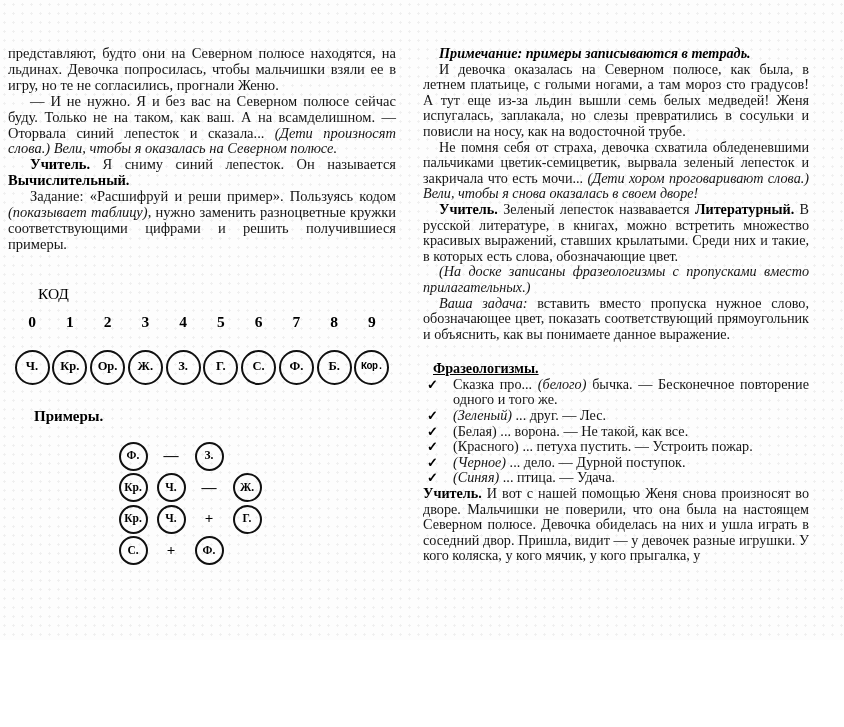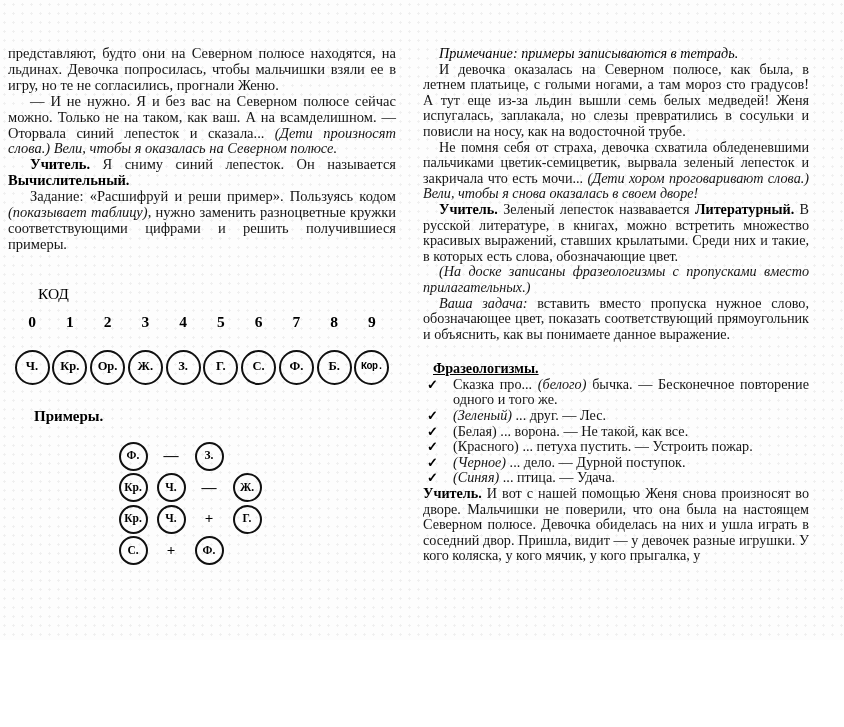--- a/index.html
+++ b/index.html
@@ -16,21 +16,21 @@
     color:#141414;
   }
   .col{position:absolute;top:46px;text-align:justify;font-size:14.5px;line-height:15.9px;}
   .col-left{left:8px;width:388px;}
   .col-right{left:423px;width:386px;font-size:14.2px;line-height:15.6px;}
   p{margin:0;}
   .ind{text-indent:22px;}
   .ind-r{text-indent:16px;}
   b,.b{font-weight:700;color:#000;}
   .it{font-style:italic;}
-  .bi{font-weight:400;font-style:italic;color:#000;}
+  .bi{font-weight:700;font-style:italic;color:#000;}
   .kod{margin:33px 0 0 30px;font-weight:400;font-size:15.5px;color:#000;text-indent:0;}
   .code-table{display:flex;justify-content:space-between;margin:12px 6px 0 6px;}
   .code-col{display:flex;flex-direction:column;align-items:center;width:36px;}
   .digit{font-weight:700;font-size:15.5px;color:#000;}
   .circle{
     box-sizing:border-box;display:flex;align-items:center;justify-content:center;
     border:2px solid #101010;border-radius:50%;
     font-weight:700;color:#000;background:transparent;
   }
   .code-circle{width:35px;height:35px;margin-top:20px;font-size:12.5px;}
@@ -52,21 +52,21 @@
   .rule-r{margin-right:14px;}
   .pagenum{font-weight:700;font-size:15px;color:#000;}
 </style>
 </head>
 <body>
 
 <div class="sheet">
 
   <div class="col col-left">
     <p>представляют, будто они на Северном полюсе находятся, на льдинах. Девочка попросилась, чтобы мальчишки взяли ее в игру, но те не согласились, прогнали Женю.</p>
-    <p class="ind"><span>— И не нужно. Я и без вас на Северном полюсе сейчас можно. Только не на таком, как ваш. А на всамделишном. — Оторвала синий лепесток и сказала... </span><span class="it">(Дети произносят слова.) Вели, чтобы я оказалась на Северном полюсе.</span></p>
+    <p class="ind"><span>— И не нужно. Я и без вас на Северном полюсе сейчас буду. Только не на таком, как ваш. А на всамделишном. — Оторвала синий лепесток и сказала... </span><span class="it">(Дети произносят слова.) Вели, чтобы я оказалась на Северном полюсе.</span></p>
     <p class="ind"><span class="b">Учитель.</span><span> Я сниму синий лепесток. Он называется </span><span class="b">Вычислительный.</span></p>
     <p class="ind"><span>Задание: «Расшифруй и реши пример». Пользуясь кодом </span><span class="it">(показывает таблицу)</span><span>, нужно заменить разноцветные кружки соответствующими цифрами и решить получившиеся примеры.</span></p>
 
     <p class="kod">КОД</p>
 
     <div class="code-table">
       <div class="code-col">
           <span class="digit">0</span>
           <span class="circle code-circle">Ч.</span>
         </div>

